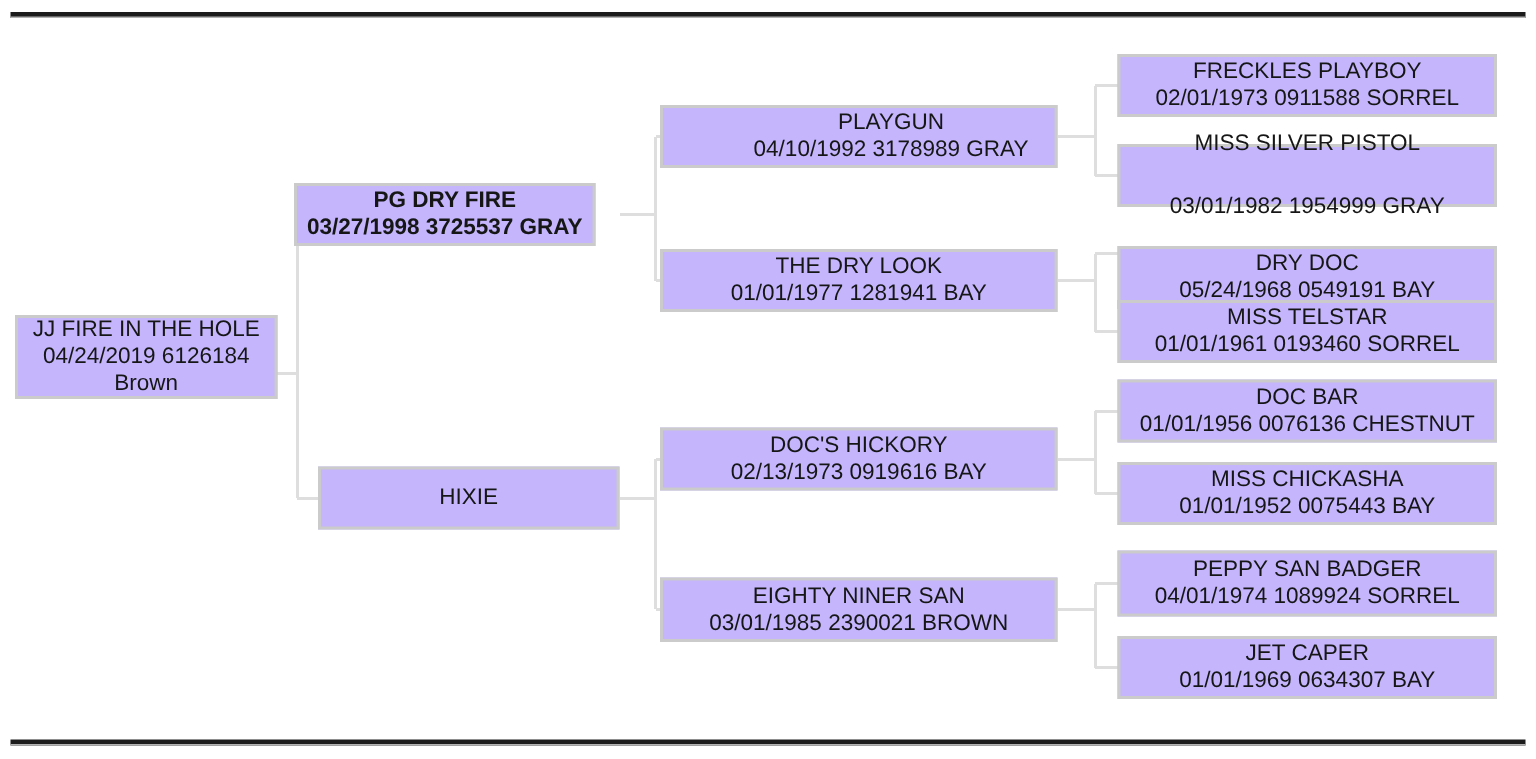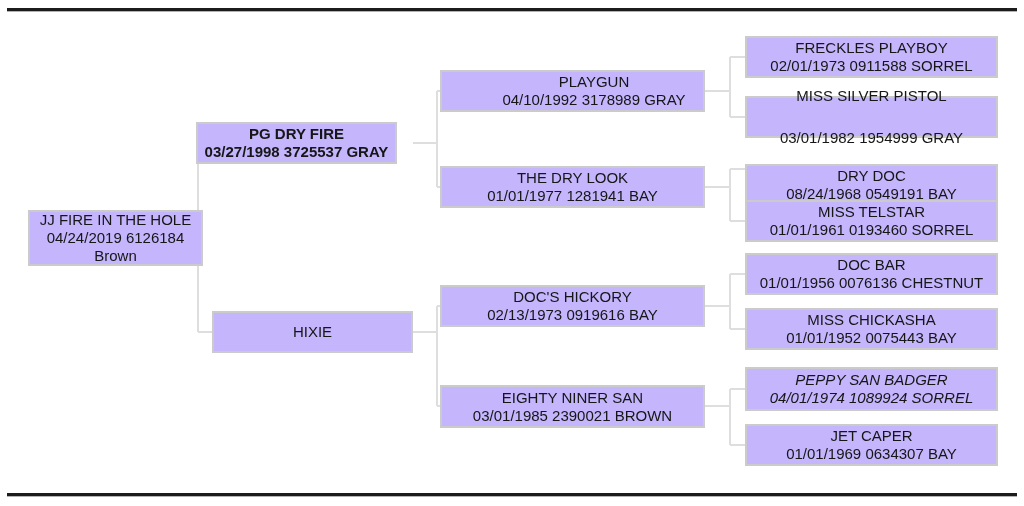--- a/index.html
+++ b/index.html
@@ -40,34 +40,34 @@
     display: flex;
     flex-direction: column;
     align-items: center;
     justify-content: center;
     text-align: center;
     font-size: 15px;
     line-height: 18px;
     white-space: nowrap;
   }
   
-  .n-root   { left: 28px;  top: 210px; width: 175px; height: 56px; }
+  .n-root   { left: 10px;  top: 210px; width: 175px; height: 56px; }
   .n-sire   { left: 196px; top: 122px; width: 201px; height: 42px; font-weight: bold; }
   .n-dam    { left: 212px; top: 311px; width: 201px; height: 42px; }
   .n-g3-0   { left: 440px; top: 70px;  width: 265px; height: 42px; padding-left: 43px; }
   .n-g3-1   { left: 440px; top: 166px; width: 265px; height: 42px; }
   .n-g3-2   { left: 440px; top: 285px; width: 265px; height: 42px; }
   .n-g3-3   { left: 440px; top: 385px; width: 265px; height: 43px; }
   .n-g4-0   { left: 745px; top: 36px;  width: 253px; height: 42px; }
   .n-g4-1   { left: 745px; top: 96px;  width: 253px; height: 42px; gap: 24px; }
   .n-g4-2   { left: 745px; top: 148px; width: 253px; height: 42px; margin-top: 16px; }
   .n-g4-3   { left: 745px; top: 200px; width: 253px; height: 42px; }
   .n-g4-4   { left: 745px; top: 253px; width: 253px; height: 42px; }
   .n-g4-5   { left: 745px; top: 308px; width: 253px; height: 42px; }
-  .n-g4-6   { left: 745px; top: 367px; width: 253px; height: 44px; font-style: italic; }
+  .n-g4-6   { left: 745px; top: 367px; width: 253px; height: 44px; }
   .n-g4-7   { left: 745px; top: 424px; width: 253px; height: 42px; }
 </style>
 </head>
 <body>
 
 <div class="canvas">
 
   <div class="rule top"></div>
   <div class="rule bottom"></div>
 
@@ -115,21 +115,21 @@
   <div class="node n-g4-0">
     <div>FRECKLES PLAYBOY</div>
     <div>02/01/1973 0911588 SORREL</div>
   </div>
   <div class="node n-g4-1">
     <div>MISS SILVER PISTOL</div>
     <div>03/01/1982 1954999 GRAY</div>
   </div>
   <div class="node n-g4-2">
     <div>DRY DOC</div>
-    <div>08/24/1968 0549191 BAY</div>
+    <div>05/24/1968 0549191 BAY</div>
   </div>
   <div class="node n-g4-3">
     <div>MISS TELSTAR</div>
     <div>01/01/1961 0193460 SORREL</div>
   </div>
   <div class="node n-g4-4">
     <div>DOC BAR</div>
     <div>01/01/1956 0076136 CHESTNUT</div>
   </div>
   <div class="node n-g4-5">

